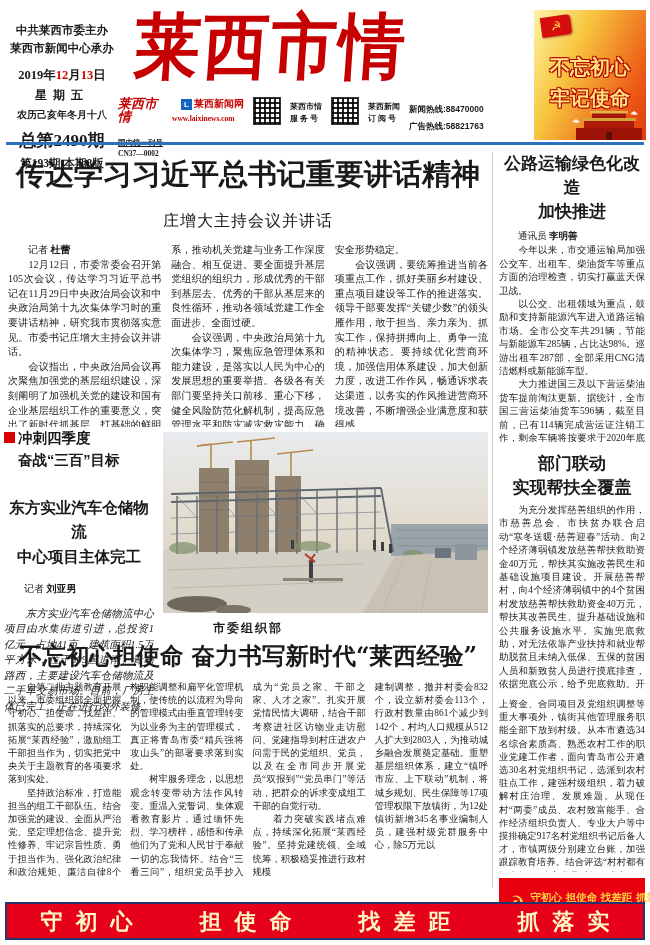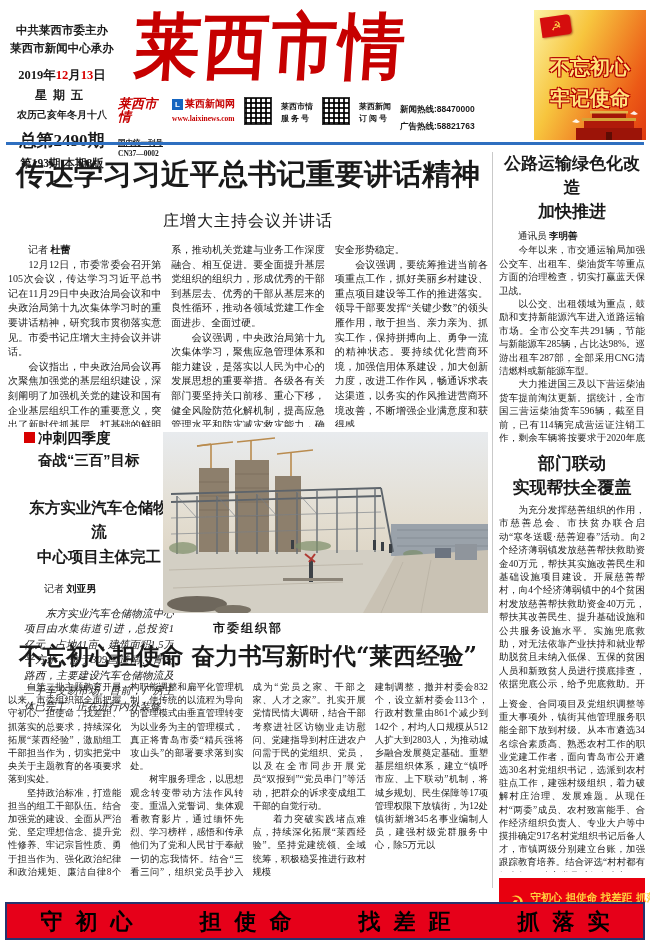--- a/index.html
+++ b/index.html
@@ -18,21 +18,21 @@
 
   
   .masthead{position:absolute;left:116px;top:2px;width:310px;height:90px;
             display:flex;align-items:center;justify-content:center;}
   .masthead span{font-size:66px;font-weight:900;color:#c60000;
                  font-family:"DejaVu Serif",serif;transform:skewX(-4deg) scaleY(1.08);
                  letter-spacing:2px;white-space:nowrap;}
   .mast-row{position:absolute;left:118px;top:97px;width:330px;display:flex;gap:9px;align-items:flex-start;}
   .script-logo{color:#c60000;font-style:italic;font-weight:bold;font-size:13px;line-height:1;}
   .cn-label{font-size:7.5px;font-weight:bold;line-height:1.5;white-space:nowrap;}
-  .site-name{color:#c60000;font-weight:bold;font-size:10px;white-space:nowrap;font-family:Liberation Sans, sans-serif;}
+  .site-name{color:#c60000;font-weight:bold;font-size:10px;white-space:nowrap;font-family:Liberation Sans, sans-serif;margin-left:9px;}
   .lmark{display:inline-block;width:11px;height:11px;background:#1565c0;color:#fff;font-size:8px;
          line-height:11px;text-align:center;font-weight:bold;vertical-align:middle;margin-right:2px;}
   .site-url{color:#c60000;font-weight:bold;font-size:7.5px;margin-top:3px;white-space:nowrap;}
   .qr{width:26px;height:26px;border:1px solid #333;flex:0 0 auto;
       background-image:repeating-linear-gradient(0deg,rgba(0,0,0,.85) 0 2px,transparent 2px 5px),
                        repeating-linear-gradient(90deg,#222 0 2px,#fff 2px 5px);}
   .qr-label{font-size:8px;font-weight:bold;line-height:1.5;margin-top:4px;white-space:nowrap;}
   .hotlines{font-size:8.5px;font-weight:bold;line-height:2.0;font-family:"Liberation Sans",sans-serif;
             margin-top:4px;white-space:nowrap;}
 
@@ -77,21 +77,21 @@
   .org-cont{margin-top:8px;font-size:9.3px;line-height:13.2px;text-align:justify;height:174px;overflow:hidden;}
   .org-cont p{margin:0;}
   .poster-box{margin-top:6px;height:54px;background:#e8000f;display:flex;align-items:center;
               gap:5px;padding:4px 5px;box-sizing:border-box;}
   .pb-emblem{color:#ffd23f;font-size:24px;line-height:1;flex:0 0 auto;}
   .pb-lines{display:flex;flex-direction:column;}
   .pb-text1{color:#ffd23f;font-weight:900;font-size:10.5px;white-space:nowrap;font-family:"DejaVu Serif",serif;}
   .pb-text2{color:#fff;font-size:7px;margin-top:3px;white-space:nowrap;}
 
   
-  .mid{position:absolute;left:24px;top:428px;width:150px;}
+  .mid{position:absolute;left:4px;top:428px;width:150px;}
   .mid-label{font-weight:900;font-size:14.5px;line-height:1.5;font-family:"Liberation Sans",sans-serif;}
   .sq{display:inline-block;width:11px;height:11px;background:#d80000;margin-right:3px;}
   .mid-label .l2{padding-left:14px;}
   .mid-title{margin-top:24px;text-align:center;font-size:15.5px;font-weight:900;line-height:1.6;
              font-family:"DejaVu Serif",serif;}
   .mid-byline{margin-top:12px;font-size:10px;text-indent:2em;}
   .mid-byline b{font-family:"Liberation Sans",sans-serif;}
   .mid-body{margin-top:4px;font-size:10.5px;line-height:15.5px;font-style:italic;
             text-align:justify;height:118px;overflow:hidden;}
   .mid-body p{margin:0;}
@@ -103,21 +103,21 @@
   .org .kicker{font-size:12px;}
   .org .headline{font-size:23.5px;}
   .org-cols{display:flex;gap:9px;margin-top:9px;}
   .org-col{flex:1;font-size:9.3px;line-height:13.2px;text-align:justify;height:196px;overflow:hidden;}
   .org-col p{margin:0;}
 
   
   .banner{position:absolute;left:5px;top:902px;width:640px;height:38px;background:#e60019;
           border:2px solid #27346e;box-sizing:border-box;display:flex;align-items:center;
           justify-content:space-around;}
-  .banner span{font-size:22px;font-weight:900;letter-spacing:13px;text-indent:13px;color:#000000;
+  .banner span{font-size:22px;font-weight:900;letter-spacing:13px;text-indent:13px;color:#fef9c3;
                font-family:"DejaVu Serif",serif;line-height:1;}
 </style>
 </head>
 <body>
 
 <div class="page">
 
   <div class="hdr-left">
     <div class="sponsor">
       <div>中共莱西市委主办</div>

